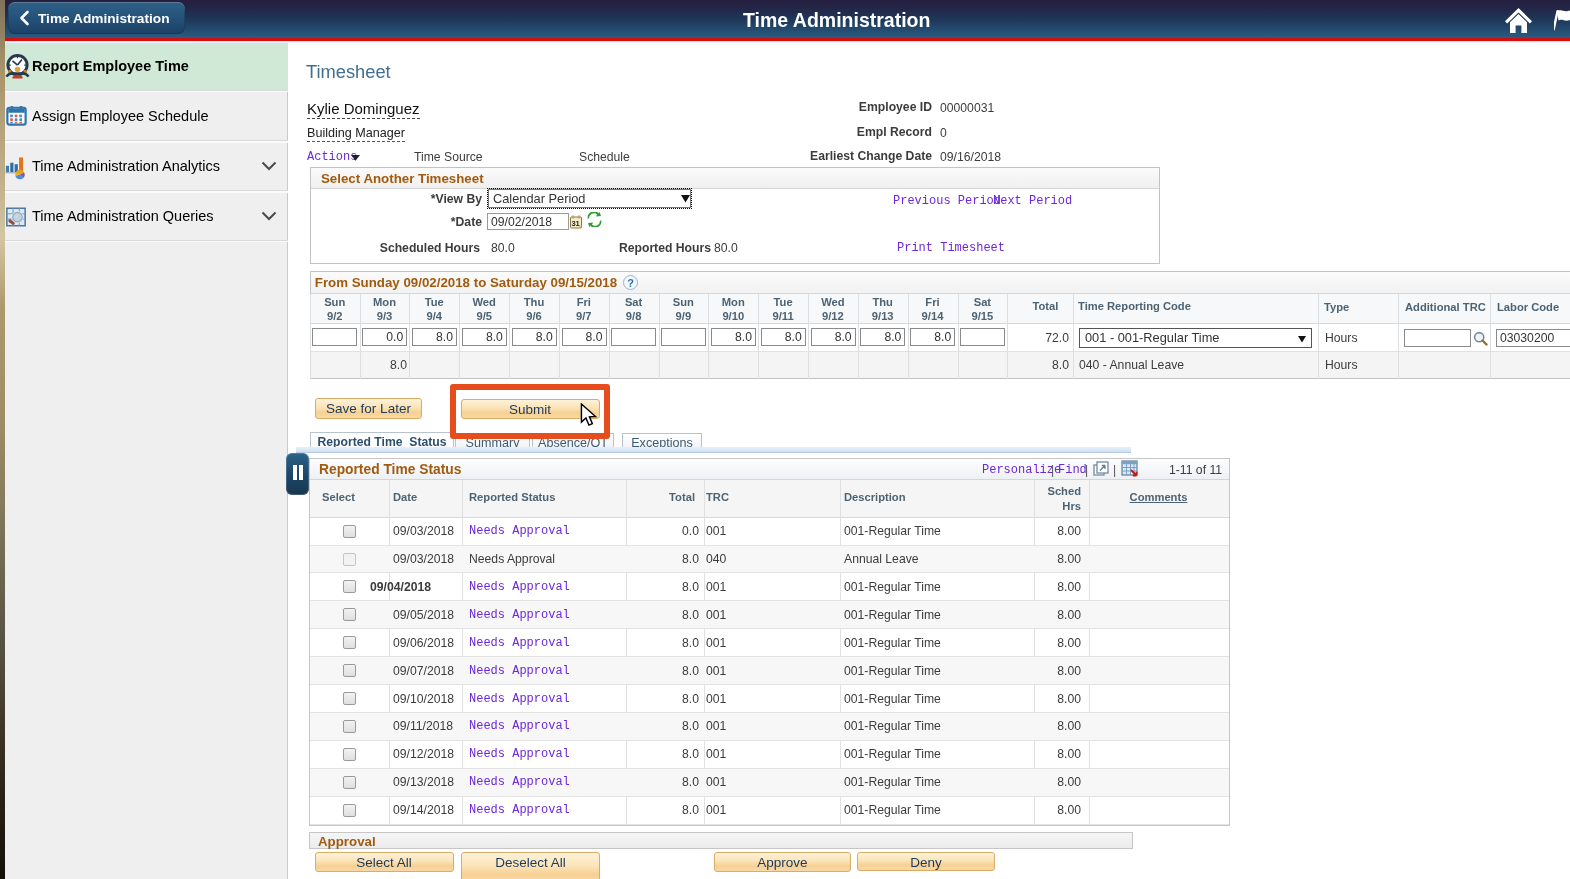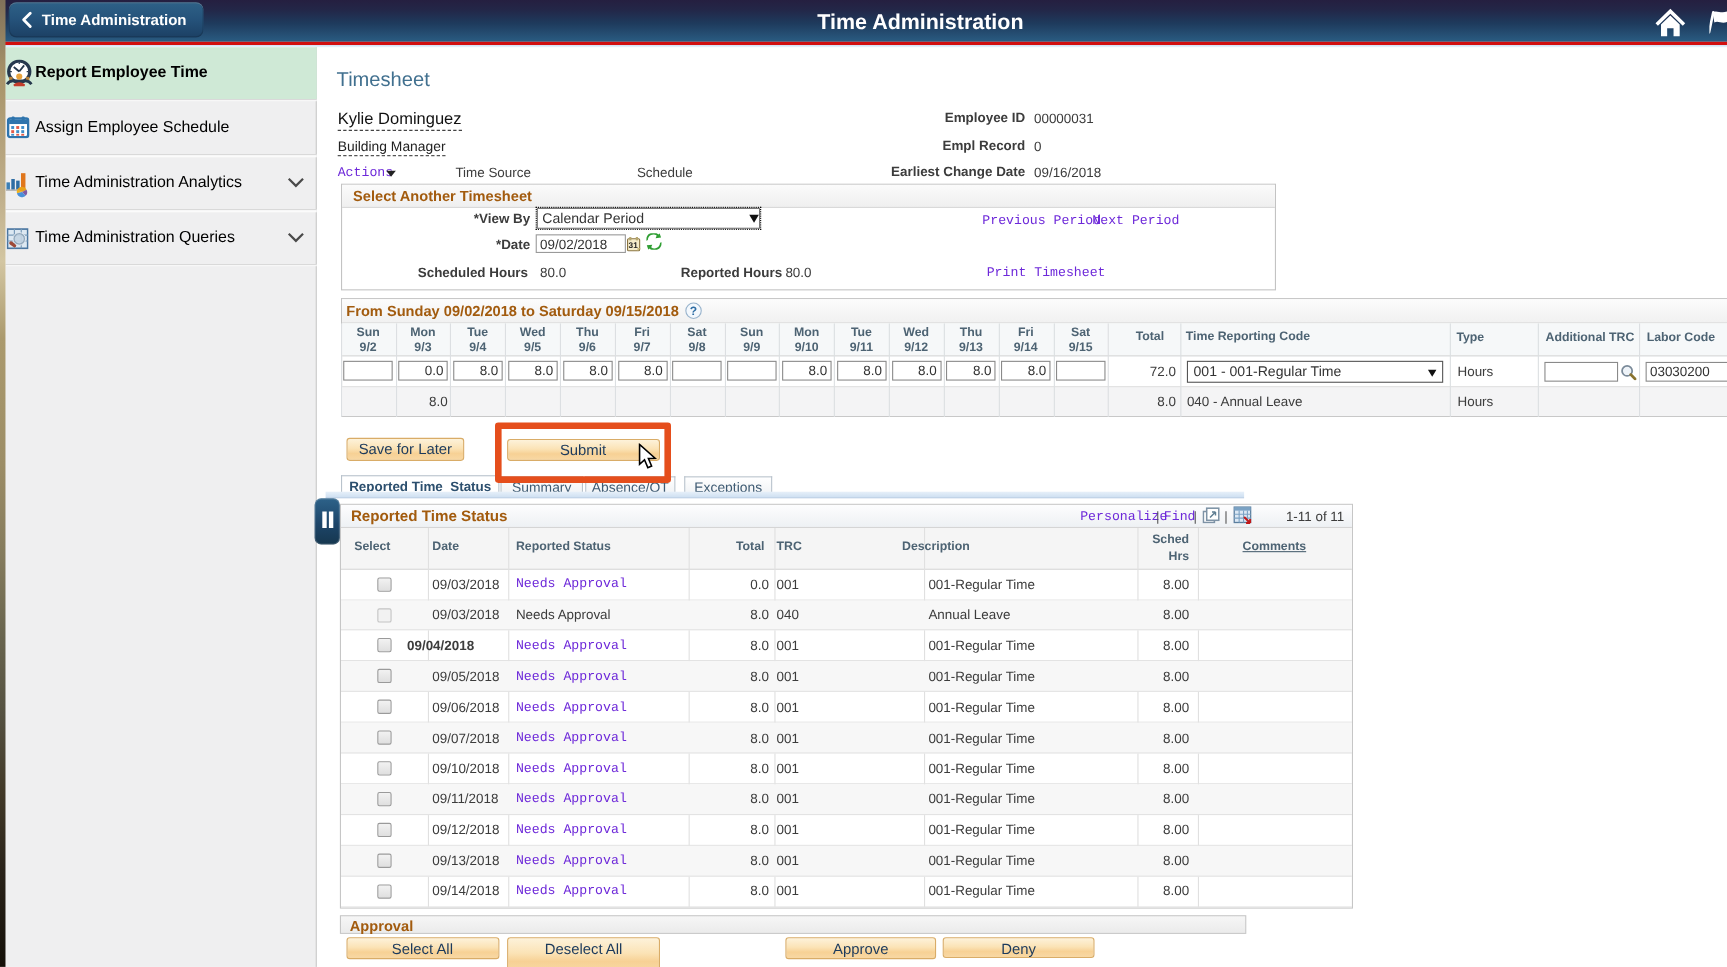--- a/index.html
+++ b/index.html
@@ -262,21 +262,21 @@
 <div class="ab" style="left:626px;top:480px;width:1px;height:345px;background:#e0e0e0;"></div>
 <div class="ab" style="left:704px;top:480px;width:1px;height:345px;background:#e0e0e0;"></div>
 <div class="ab" style="left:840px;top:480px;width:1px;height:345px;background:#e0e0e0;"></div>
 <div class="ab" style="left:1034px;top:480px;width:1px;height:345px;background:#e0e0e0;"></div>
 <div class="ab" style="left:1089px;top:480px;width:1px;height:345px;background:#e0e0e0;"></div>
 <div class="ab ghead" style="left:322px;top:491px;width:50px;text-align:left;">Select</div>
 <div class="ab ghead" style="left:393px;top:491px;">Date</div>
 <div class="ab ghead" style="left:469px;top:491px;">Reported Status</div>
 <div class="ab ghead" style="left:626px;top:491px;width:69px;text-align:right;">Total</div>
 <div class="ab ghead" style="left:706px;top:491px;">TRC</div>
-<div class="ab ghead" style="left:820px;top:491px;">Description</div>
+<div class="ab ghead" style="left:844px;top:491px;">Description</div>
 <div class="ab ghead" style="left:1024px;top:484px;width:57px;text-align:right;line-height:15px;">Sched<br>Hrs</div>
 <div class="ab ghead" style="left:1089px;top:491px;width:139px;text-align:center;text-decoration:underline;">Comments</div>
 <div class="ab" style="left:310px;top:544.5px;width:919px;height:1px;background:#e3e3e3;"></div>
 <div class="ab cb" style="left:343px;top:524.6px;"></div>
 <div class="ab cell" style="left:393px;top:524.1px;">09/03/2018</div>
 <div class="ab lnk" style="left:469px;top:524.1px;">Needs Approval</div>
 <div class="ab cell" style="left:626px;top:524.1px;width:73px;text-align:right;">0.0</div>
 <div class="ab cell" style="left:706px;top:524.1px;">001</div>
 <div class="ab cell" style="left:844px;top:524.1px;">001-Regular Time</div>
 <div class="ab cell" style="left:1024px;top:524.1px;width:57px;text-align:right;">8.00</div>

